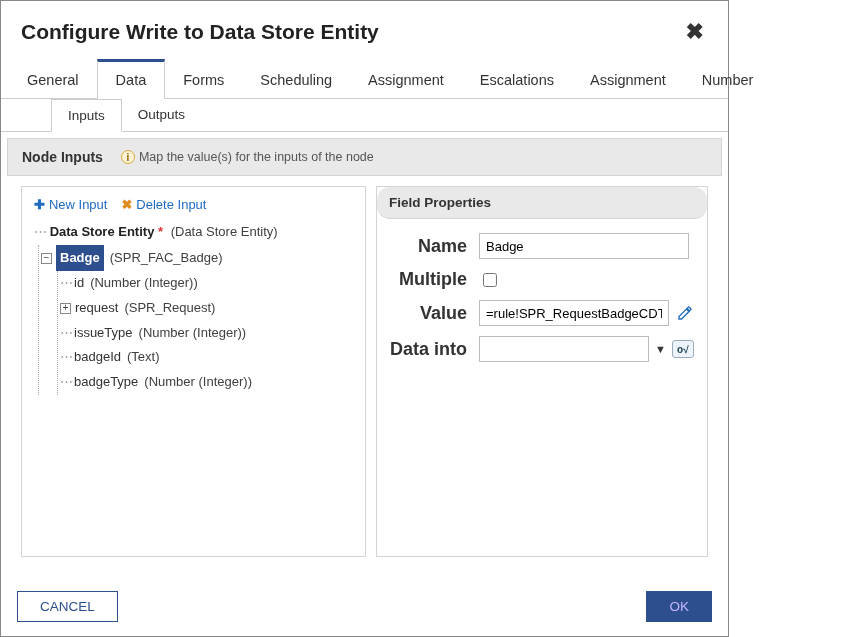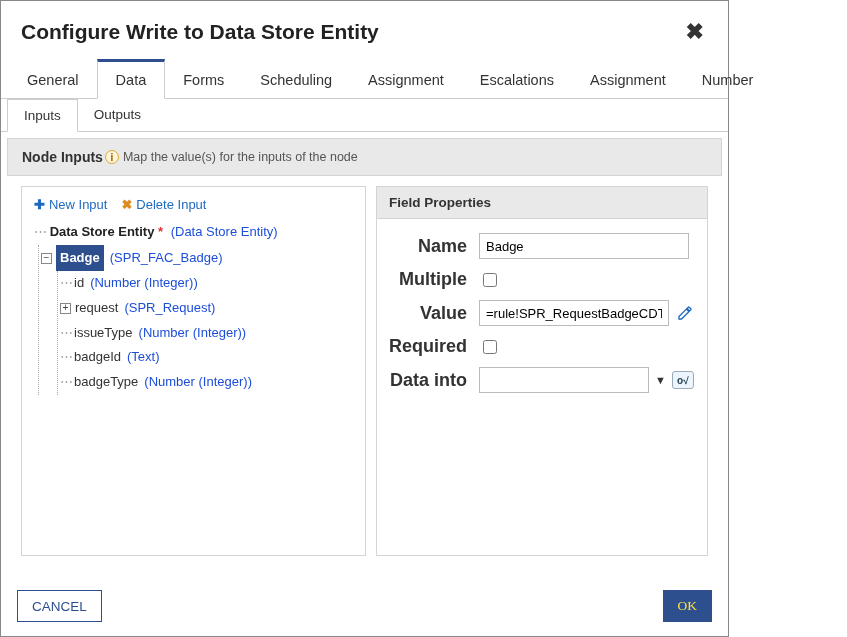--- a/index.html
+++ b/index.html
@@ -43,29 +43,30 @@
   }
   .tabs-secondary {
     display: flex; padding: 0 6px; border-bottom: 1px solid #ccc;
   }
   .tabs-secondary .tab {
     padding: 8px 16px; cursor: pointer; font-size: 13.5px;
   }
   .tabs-secondary .tab.active {
     border: 1px solid #ccc; border-bottom: 1px solid #fff;
     margin-bottom: -1px;
+    margin-left: 44px;
   }
   .content {
     padding: 6px; flex: 1; display: flex; flex-direction: column; overflow: hidden;
   }
   .section-header {
     background: #e9e9e9;
     border: 1px solid #d4d4d4;
     padding: 10px 14px;
-    display: flex; align-items: center; gap: 2px;
+    display: flex; align-items: center; gap: 18px;
   }
   .section-title { font-weight: 700; font-size: 14px; }
   .section-hint { color: #555; font-size: 12.5px; display: flex; align-items: center; gap: 4px;}
   .info-icon {
     display:inline-flex; width:14px; height:14px; border-radius:50%;
     background:#fff3d6; border:1px solid #d8a93a; color:#8a6000;
     font-size:10px; font-weight:700; align-items:center; justify-content:center;
   }
   .panels {
     display: flex; gap: 10px; flex: 1; padding: 10px 14px 14px 14px; overflow: hidden;
@@ -88,27 +89,27 @@
   .tree-children-2 { border-left:1px dotted #aaa; margin-left:16px; padding-left:2px;}
   .tree-node { display:flex; align-items:center; gap:2px; }
   .tree-tick { color:#888; display:inline-block; width:12px; text-align:center;}
   .expander {
     display:inline-flex; width:11px; height:11px; border:1px solid #888;
     align-items:center; justify-content:center; font-size:10px; line-height:1;
     color:#444; cursor:pointer; margin-right:2px; background:#fff;
   }
   .node-label { font-weight:700; color:#222; }
   .node-label.required::after { content:" *"; color:#d33; font-weight:700;}
-  .node-type { color:#1d4ed8; margin-left:4px;}
+  .node-type { color:#404040; margin-left:4px;}
   .node-selected {
     background:#2e4f8e; color:#fff; padding:1px 4px; font-weight:700;
   }
   .panel-right-header {
     background:#e9e9e9; border-bottom:1px solid #d4d4d4;
-    padding:8px 12px; font-weight:700; font-size:13.5px;
+    padding:8px 12px; font-weight:700; font-size:13.5px;border-radius:13px;
   }
   .form { padding:14px 12px; }
   .form-row { display:flex; align-items:center; margin-bottom:10px; }
   .form-label { width:90px; text-align:right; padding-right:12px; font-weight:700; font-size:18px; color:#333;}
   .form-input {
     border:1px solid #bbb; padding:4px 6px; font-size:13px; height:26px;
     width:210px; background:#fff;
   }
   .form-input.wide { width:230px; }
   .icon-btn {
@@ -121,24 +122,24 @@
   .fx-icon {
     display:inline-flex; width:22px; height:18px; border:1px solid #9ab; border-radius:3px;
     align-items:center; justify-content:center; font-size:10px; font-weight:700;
     background:#eef4fb; color:#245; margin-left:6px;
   }
   .checkbox { width:14px; height:14px; }
   .dialog-footer {
     border-top:0; padding:14px 16px; display:flex; justify-content:space-between;
   }
   .btn {
-    border:1px solid #2e4f8e; padding:7px 14px; font-size:13.5px; cursor:pointer;
+    border:1px solid #2e4f8e; padding:7px 22px; font-size:13.5px; cursor:pointer;
     background:#fff; color:#2e4f8e; font-weight:400;
   }
-  .btn.primary { background:#2e4f8e; color:#fde047;font-family:Liberation Serif, serif; }
+  .btn.primary { background:#2e4f8e; color:#c4b5fd; }
 </style>
 </head>
 <body>
 
 <div class="dialog">
 
   <div class="dialog-header">
     <div class="dialog-title">Configure Write to Data Store Entity</div>
     <div class="close-x">✖</div>
   </div>
@@ -245,24 +246,20 @@
           <div class="form-row">
             <div class="form-label">Value</div>
             <input class="form-input" style="width: 190px;" value="=rule!SPR_RequestBadgeCDT(p">
             <span class="icon-btn edit-icon">
               <svg width="16" height="16" viewBox="0 0 24 24" fill="none" stroke="#1f6ac1" stroke-width="2">
                   <path d="M3 17.25V21h3.75L17.81 9.94l-3.75-3.75L3 17.25zM20.71 7.04a1 1 0 0 0 0-1.41l-2.34-2.34a1 1 0 0 0-1.41 0l-1.83 1.83 3.75 3.75 1.83-1.83z"></path>
                 </svg>
             </span>
           </div>
 
-          <div class="form-row">
-            <div class="form-label">Required</div>
-            <input type="checkbox" class="checkbox" style="">
-          </div>
 
           <div class="form-row">
             <div class="form-label">Data into</div>
             <input class="form-input" style="width: 170px;" value="">
             <span class="dropdown-caret">▼</span>
             <span class="fx-icon">o√</span>
           </div>
 
         </div>
       </div>

